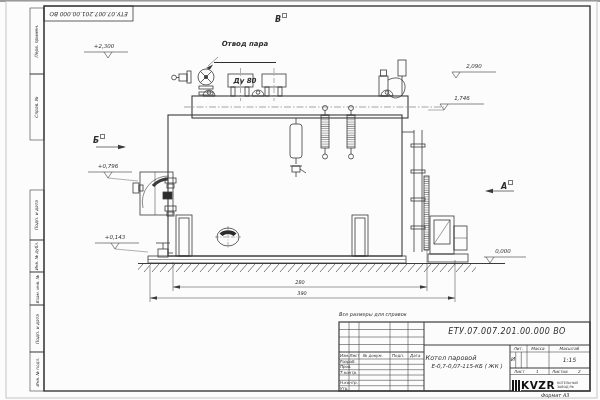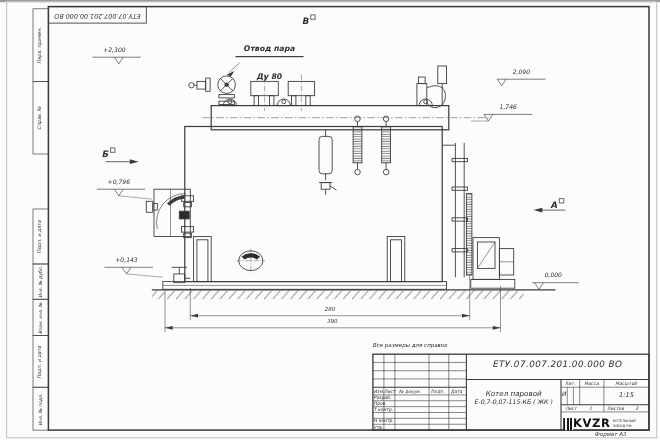--- a/index.html
+++ b/index.html
@@ -4,21 +4,21 @@
 <style>
   html,body{margin:0;padding:0;background:#ffffff;}
   .sheet{position:relative;width:600px;height:400px;background:#fcfcfc;overflow:hidden;
          font-family:"DejaVu Sans",sans-serif;color:#2e2e2e;}
   .top-shadow{position:absolute;left:0;top:0;width:600px;height:2px;background:#9a9a9a;}
   svg{position:absolute;left:0;top:0;}
   .t{position:absolute;font-style:italic;line-height:1;white-space:nowrap;color:#2e2e2e;}
   .ctr{text-align:center;}
   .rot180{transform:rotate(180deg);}
   .rot90{transform:rotate(-90deg);}
-  .underl{border-bottom:0.8px solid #2e2e2e;padding-bottom:3px;}
+  .underl{border-bottom:0.8px solid #2e2e2e;padding-bottom:14px;}
   .viewlbl{font-size:8px;font-weight:bold;}
   .vidx{display:inline-block;width:3px;height:3px;border:0.5px solid #777;margin-left:1px;vertical-align:super;}
   .logo-bars{display:inline-block;width:9px;height:11px;vertical-align:middle;
      background:repeating-linear-gradient(90deg,#151515 0 1.8px,#fcfcfc 1.8px 3.2px);}
   .logo-name{font-style:normal;font-weight:bold;font-size:10.5px;letter-spacing:0.5px;vertical-align:middle;color:#111;}
   .logo-sub{display:inline-block;vertical-align:middle;font-style:normal;font-size:3.2px;line-height:1.15;color:#333;margin-left:2px;}
 </style>
 </head>
 <body>
 
@@ -307,21 +307,21 @@
   <div class="t ctr" style="left:86px;top:164px;width:44px;font-size:5.5px;">+0,796</div>
   <div class="t ctr" style="left:93px;top:235px;width:44px;font-size:5.5px;">+0,143</div>
   <div class="t ctr" style="left:482px;top:249px;width:42px;font-size:5.5px;">0,000</div>
 
   <div class="t ctr" style="left:282px;top:280px;width:36px;font-size:5px;">280</div>
   <div class="t ctr" style="left:284px;top:291px;width:36px;font-size:5px;">390</div>
 
   <div class="t" style="left:339px;top:312px;font-size:5px;">Все размеры для справок</div>
 
   <div class="t ctr" style="left:424px;top:328px;width:166px;font-size:8px;letter-spacing:0.4px;">ЕТУ.07.007.201.00.000  ВО</div>
-  <div class="t ctr" style="left:424px;top:355px;width:86px;font-size:6.5px;">Котел паровой</div>
+  <div class="t ctr" style="left:408px;top:355px;width:86px;font-size:6.5px;">Котел паровой</div>
   <div class="t ctr" style="left:424px;top:364px;width:86px;font-size:5.6px;">Е-0,7-0,07-115-КБ ( ЖК )</div>
 
   <div class="t" style="left:340px;top:354px;font-size:4px;">Изм.</div>
   <div class="t" style="left:349.5px;top:354px;font-size:4px;">Лист</div>
   <div class="t" style="left:363px;top:354px;font-size:4px;">№ докум.</div>
   <div class="t" style="left:392px;top:354px;font-size:4px;">Подп.</div>
   <div class="t" style="left:410px;top:354px;font-size:4px;">Дата</div>
 
   <div class="t" style="left:340px;top:360px;font-size:4px;">Разраб.</div>
   <div class="t" style="left:340px;top:365.4px;font-size:4px;">Пров.</div>

